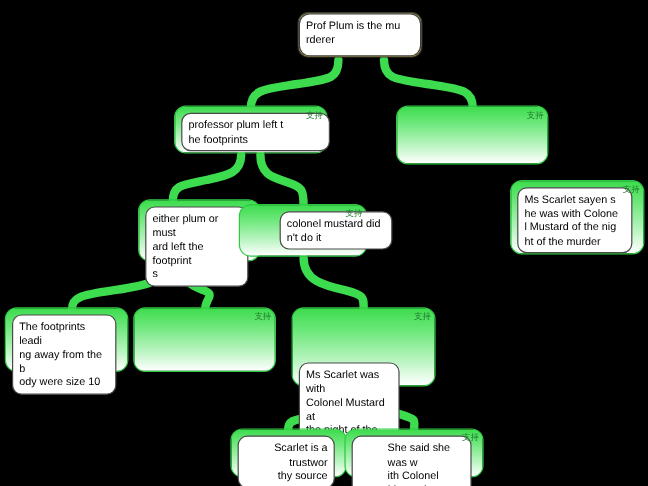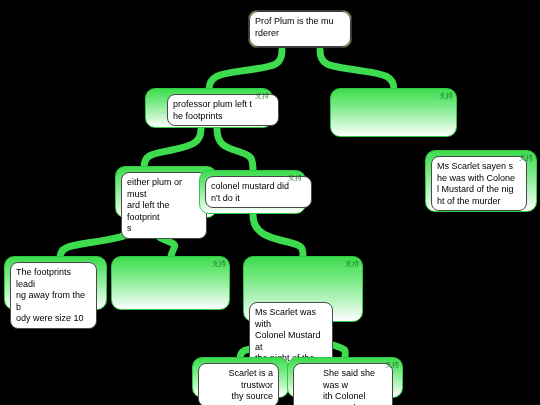--- a/index.html
+++ b/index.html
@@ -91,21 +91,21 @@
   </svg>
 
   <div id="nodes">
       <div class="node root" style="left: 248px; top: 10px; width: 104px; height: 38px;">
         <div class="card" style="height: 100%;">
           <div class="card-text">Prof Plum is the mu
 rderer</div>
         </div>
       </div>
       <div class="node support" style="left: 145px; top: 88px; width: 128px; height: 40px;">
-        <div class="card" style="width: 112px; margin-left: 16px;">
+        <div class="card" style="width: 124px;">
           <div class="card-text">professor plum left t
 he footprints</div>
         </div>
         <div class="badge">支持</div>
       </div>
       <div class="node support" style="left: 330px; top: 88px; width: 127px; height: 49px;">
         <div class="badge">支持</div>
       </div>
       <div class="node support" style="left: 425px; top: 150px; width: 112px; height: 62px;">
         <div class="card" style="width: 96px;">
@@ -117,21 +117,21 @@
         <div class="badge">支持</div>
       </div>
       <div class="node support" style="left: 90px; top: 166px; width: 102px; height: 52px; margin-left: 25px;">
         <div class="card" style="width: 86px;">
           <div class="card-text">either plum or must
 ard left the footprint
 s</div>
         </div>
       </div>
       <div class="node support" style="left: 199px; top: 170px; width: 107px; height: 44px;">
-        <div class="card" style="width: 107px;">
+        <div class="card" style="width: 94px; margin-left: 28px;">
           <div class="card-text">colonel mustard did
 n't do it</div>
         </div>
         <div class="badge">支持</div>
       </div>
       <div class="node support" style="left: 4px; top: 256px; width: 103px; height: 54px;">
         <div class="card" style="width: 87px;">
           <div class="card-text">The footprints leadi
 ng away from the b
 ody were size 10</div>

